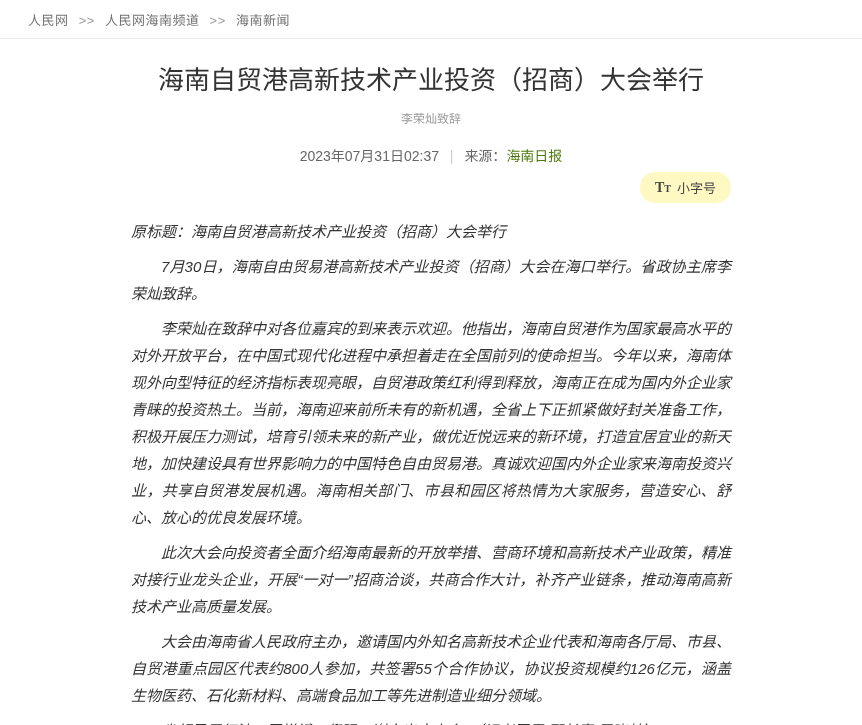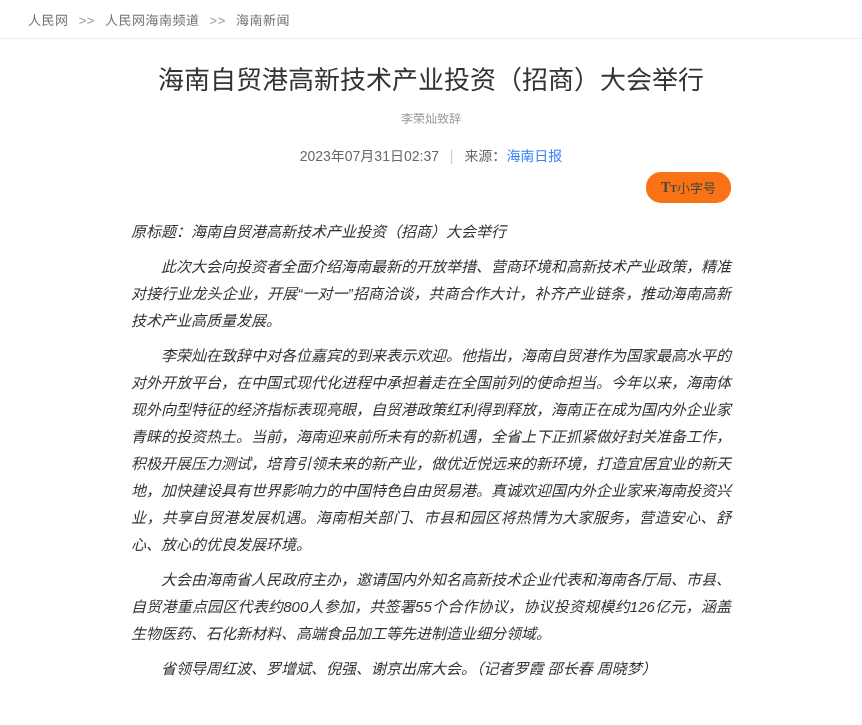--- a/index.html
+++ b/index.html
@@ -46,30 +46,31 @@
     font-size: 12px;
     color: #999999;
   }
   .article-meta {
     margin-top: 19px;
     text-align: center;
     font-size: 14px;
     color: #666666;
   }
   .article-meta .pipe { color: #cccccc; margin: 0 7px; }
-  .article-meta .source { color: #3b82f6; }
+  .article-meta .source { color: #4d7c0f; }
   
   .toolbar {
     margin-top: 7px;
     text-align: right;
   }
   .fontsize-btn {
     display: inline-flex;
     align-items: center;
-    background: #f97316;
+    gap: 6px;
+    background: #fef9c3;
     border: none;
     border-radius: 15px;
     padding: 6px 15px;
     font-size: 13px;
     color: #444444;
     cursor: pointer;
     font-family: inherit;
   }
   .tt-icon {
     font-family: "Liberation Serif", "DejaVu Serif", serif;
@@ -116,19 +117,20 @@
 
   <div class="toolbar">
     <button class="fontsize-btn">
       <span class="tt-icon"><span class="t-big">T</span><span class="t-small">T</span></span>
       <span>小字号</span>
     </button>
   </div>
 
   <div class="article-body">
       <p class="">原标题：海南自贸港高新技术产业投资（招商）大会举行</p>
+      <p class="indent">7月30日，海南自由贸易港高新技术产业投资（招商）大会在海口举行。省政协主席李荣灿致辞。</p>
+      <p class="indent">李荣灿在致辞中对各位嘉宾的到来表示欢迎。他指出，海南自贸港作为国家最高水平的对外开放平台，在中国式现代化进程中承担着走在全国前列的使命担当。今年以来，海南体现外向型特征的经济指标表现亮眼，自贸港政策红利得到释放，海南正在成为国内外企业家青睐的投资热土。当前，海南迎来前所未有的新机遇，全省上下正抓紧做好封关准备工作，积极开展压力测试，培育引领未来的新产业，做优近悦远来的新环境，打造宜居宜业的新天地，加快建设具有世界影响力的中国特色自由贸易港。真诚欢迎国内外企业家来海南投资兴业，共享自贸港发展机遇。海南相关部门、市县和园区将热情为大家服务，营造安心、舒心、放心的优良发展环境。</p>
       <p class="indent">此次大会向投资者全面介绍海南最新的开放举措、营商环境和高新技术产业政策，精准对接行业龙头企业，开展“一对一”招商洽谈，共商合作大计，补齐产业链条，推动海南高新技术产业高质量发展。</p>
-      <p class="indent">李荣灿在致辞中对各位嘉宾的到来表示欢迎。他指出，海南自贸港作为国家最高水平的对外开放平台，在中国式现代化进程中承担着走在全国前列的使命担当。今年以来，海南体现外向型特征的经济指标表现亮眼，自贸港政策红利得到释放，海南正在成为国内外企业家青睐的投资热土。当前，海南迎来前所未有的新机遇，全省上下正抓紧做好封关准备工作，积极开展压力测试，培育引领未来的新产业，做优近悦远来的新环境，打造宜居宜业的新天地，加快建设具有世界影响力的中国特色自由贸易港。真诚欢迎国内外企业家来海南投资兴业，共享自贸港发展机遇。海南相关部门、市县和园区将热情为大家服务，营造安心、舒心、放心的优良发展环境。</p>
       <p class="indent">大会由海南省人民政府主办，邀请国内外知名高新技术企业代表和海南各厅局、市县、自贸港重点园区代表约800人参加，共签署55个合作协议，协议投资规模约126亿元，涵盖生物医药、石化新材料、高端食品加工等先进制造业细分领域。</p>
       <p class="indent">省领导周红波、罗增斌、倪强、谢京出席大会。（记者罗霞 邵长春 周晓梦）</p>
     </div>
 
 </div>
 
 </body></html>

